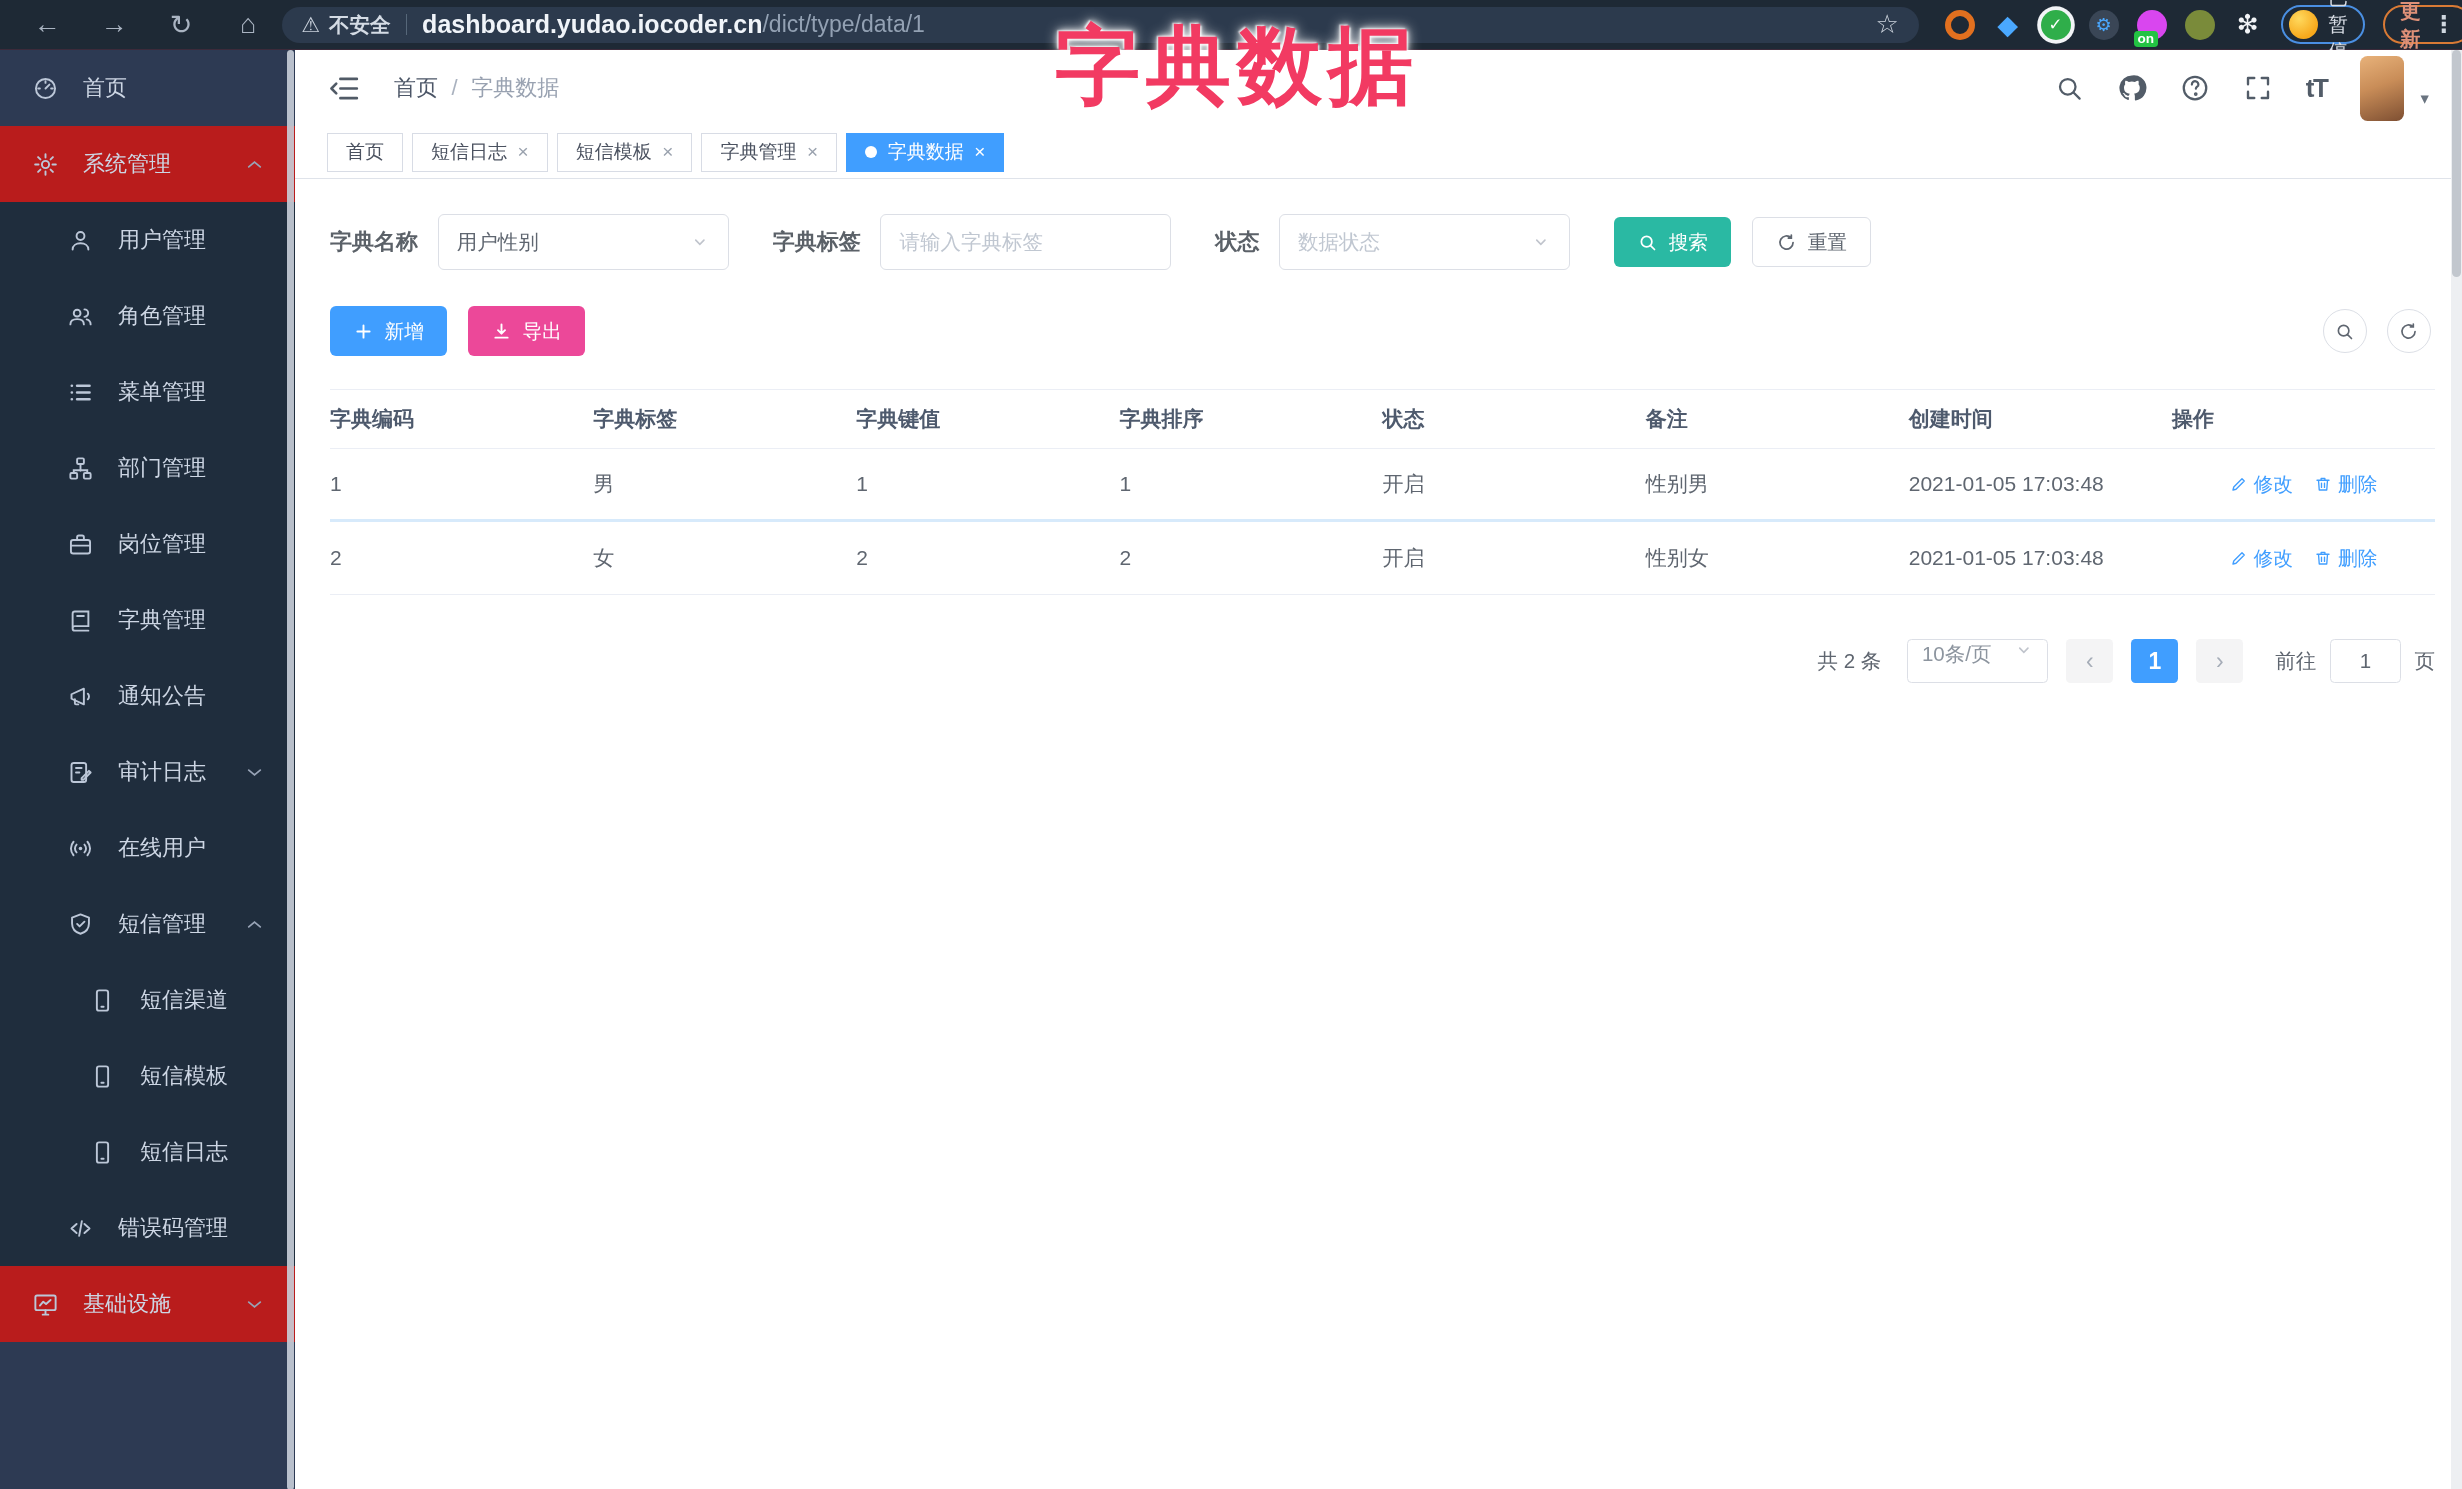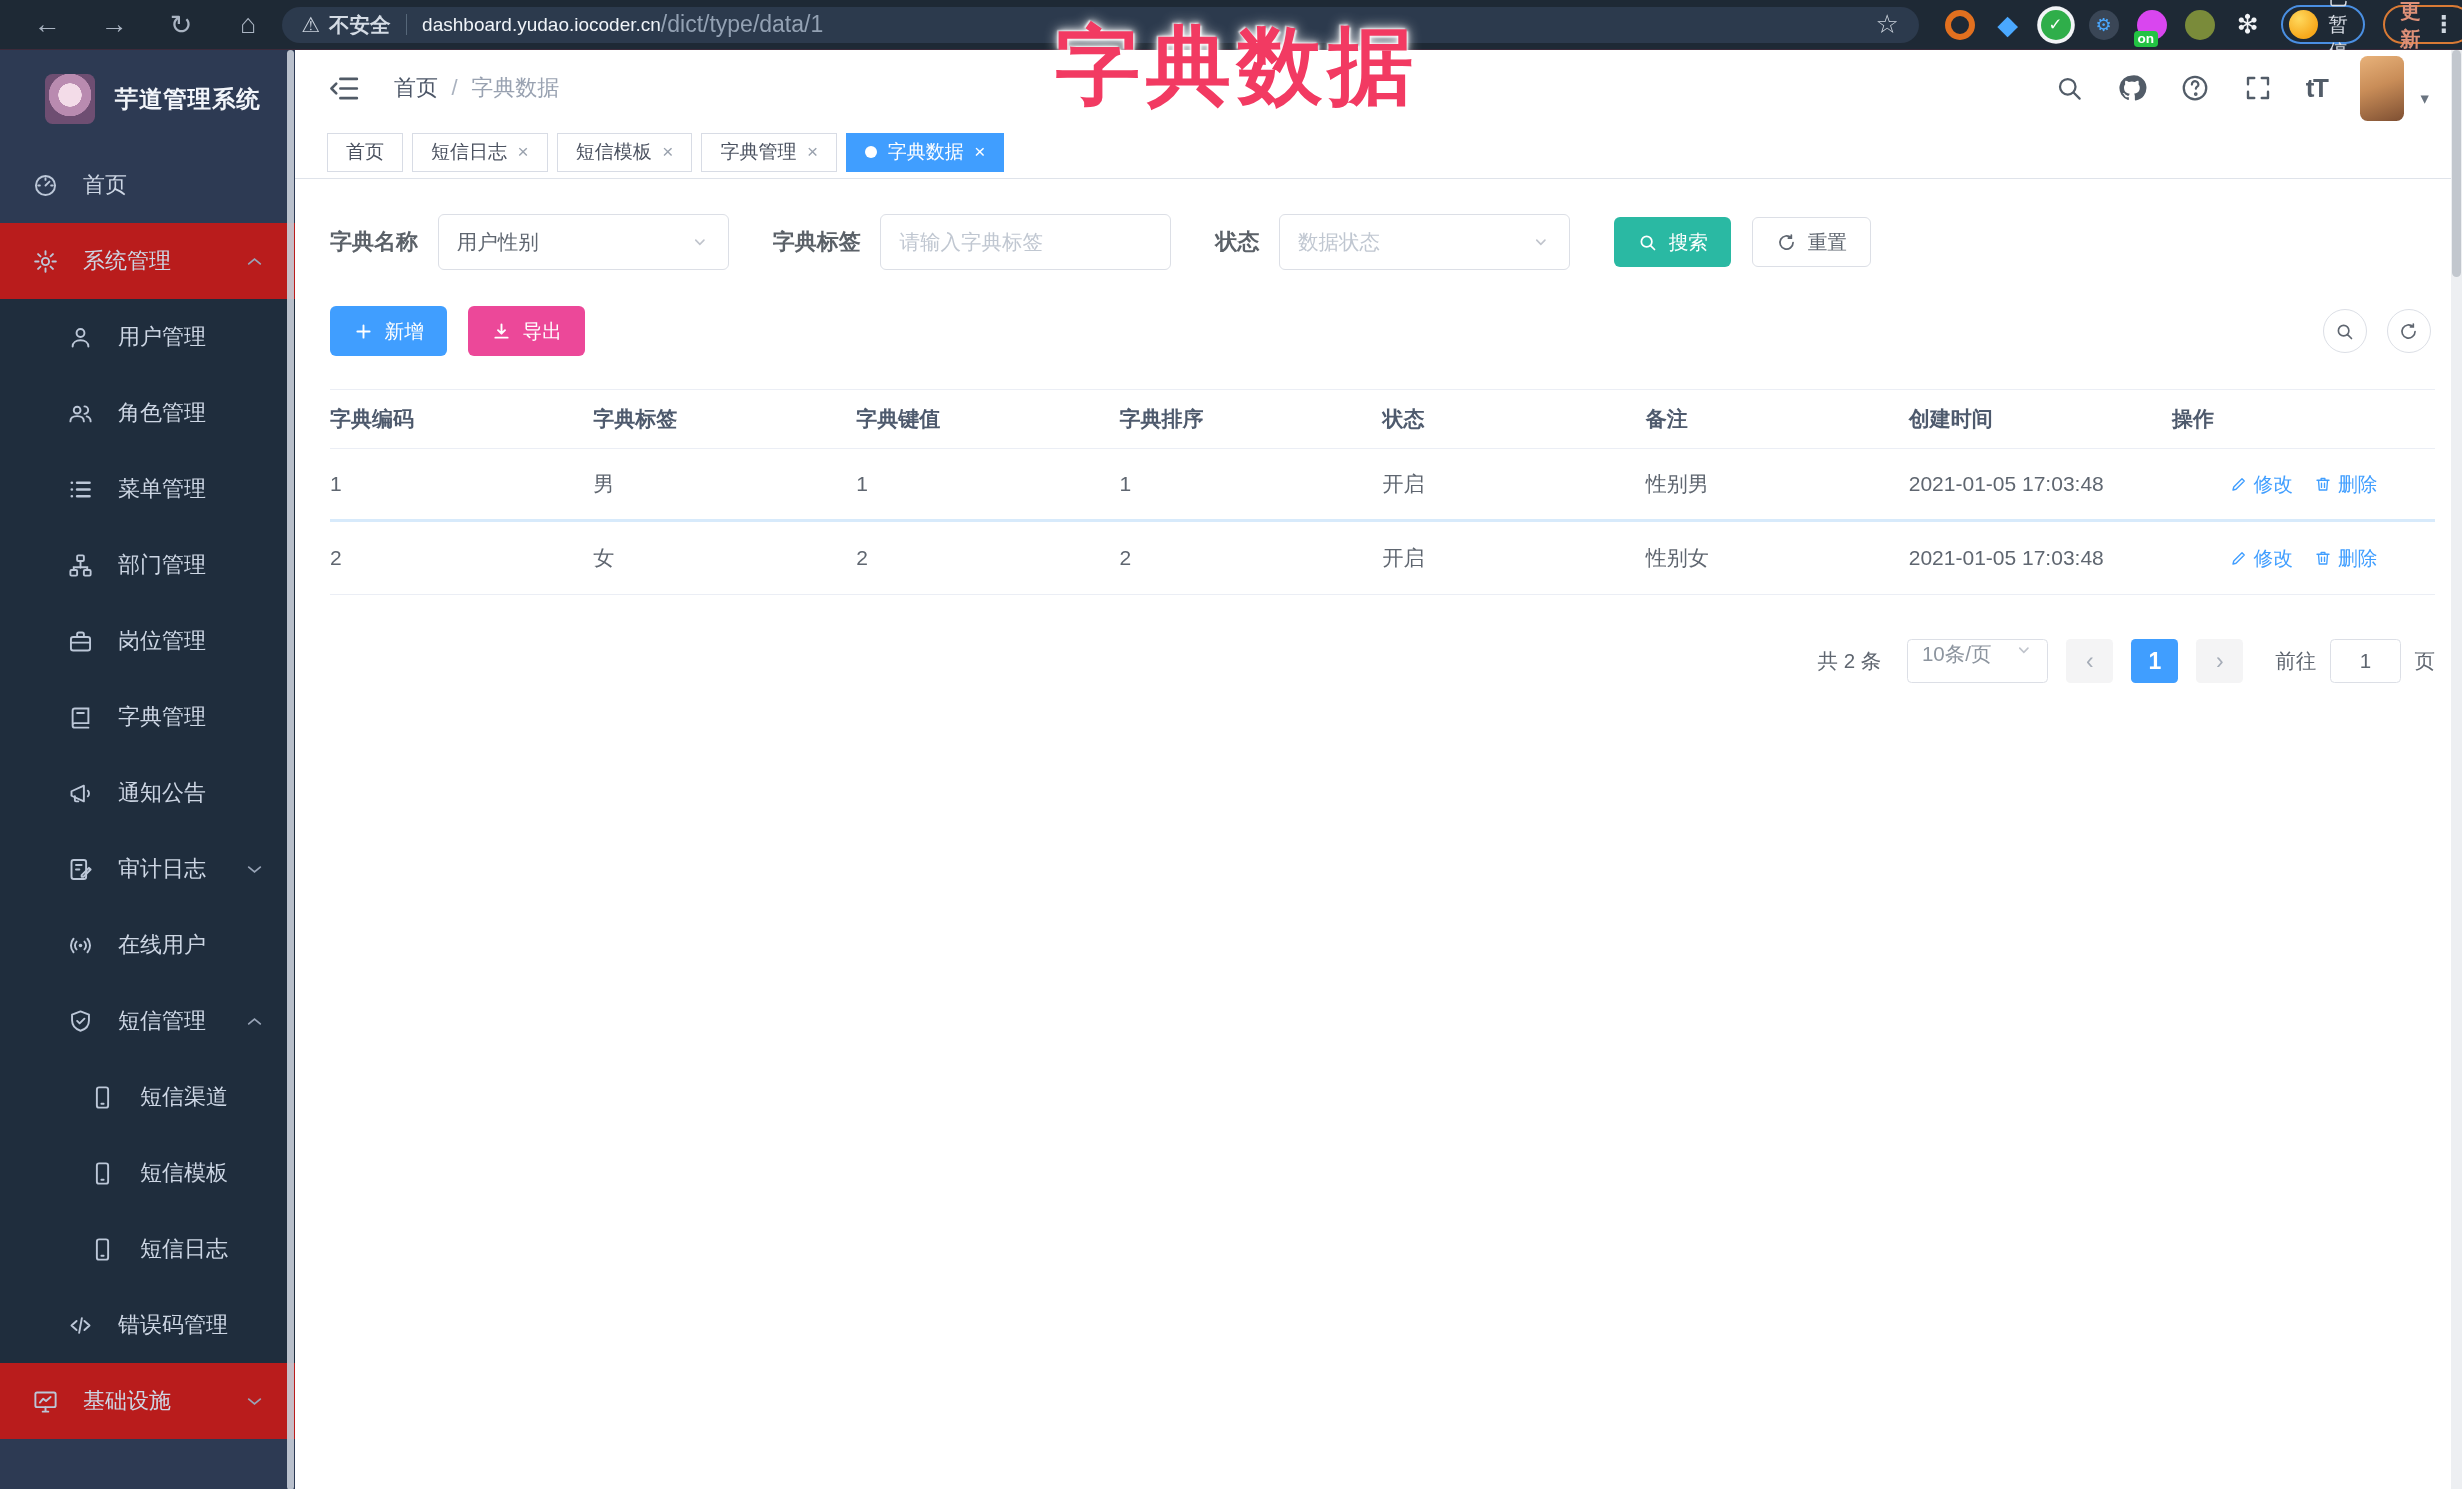--- a/index.html
+++ b/index.html
@@ -6,21 +6,21 @@
   html,body{width:2462px;height:1490px;font-family:"Liberation Sans","DejaVu Sans",sans-serif}
   .screen{position:relative;width:2462px;height:1490px;background:#fff;overflow:hidden}
 
   
   .chrome{height:50px;background:#1e2935;display:flex;align-items:center;padding:0 13.6px;border-bottom:1.5px solid #3c2a3a}
   .nav-ic{width:67px;text-align:center;color:#aab4c2;font-size:27px;flex:none;cursor:pointer}
   .urlbar{flex:none;width:1637px;height:36px;background:#2c3a4d;border-radius:19.7px;display:flex;align-items:center;padding:0 19.7px;color:#dfe6ee}
   .warn-ic{color:#c9d1dc;font-size:21px;margin-right:9px}
   .sec-label{font-size:20.5px;color:#d4dbe4;font-weight:700}
   .url-div{width:1.5px;height:21px;background:#566779;margin:0 15px}
-  .url-host{font-size:19px;font-weight:400;color:#f0f4f9}
+  .url-host{font-size:25px;font-weight:700;color:#f0f4f9}
   .url-path{font-size:23px;color:#93a1b3}
   .url-star{margin-left:auto;color:#cfd6df;font-size:26px}
   .chrome-right{display:flex;align-items:center;gap:18px;margin-left:26px;flex:1;justify-content:flex-end}
   .ext{width:30px;height:30px;border-radius:50%;display:flex;align-items:center;justify-content:center;font-size:16.7px;color:#fff;flex:none;position:relative}
   .ext.ring{background:transparent;border:6.8px solid #e2701f}
   .ext.gem{background:transparent;color:#4aa8ff;font-size:27px}
   .ext.okgreen{background:#2fae4a;box-shadow:0 0 0 3.8px #f2f4f7}
   .ext.sliders{background:#3a4656;color:#4aa8ff;font-size:18px}
   .ext.onbadge{background:#d946ef}
   .ext.onbadge .badge{position:absolute;bottom:-7.6px;left:-3px;background:#23c343;color:#fff;font-size:13.6px;border-radius:3.8px;padding:0.8px 3.8px;font-weight:700}
@@ -152,24 +152,20 @@
       <div class="update-btn">
         <span>更新</span>
         <span class="kebab">⋮</span>
       </div>
     </div>
   </div>
 
   <div class="app">
 
     <aside class="sidebar">
-      <div class="logo-row">
-        <span class="logo-img"></span>
-        <span class="app-title">芋道管理系统</span>
-      </div>
 
       <div class="side-item">
         <svg class="sic" viewBox="0 0 24 24" fill="none" stroke="currentColor" stroke-width="1.7" stroke-linecap="round">
             <circle cx="12" cy="12" r="8.5"></circle>
             <path d="M12 12l3.5-3.5M5.5 12H7M17 12h1.5M12 5.5V7"></path>
           </svg>
         <span>首页</span>
       </div>
 
       <div class="side-item hl">

